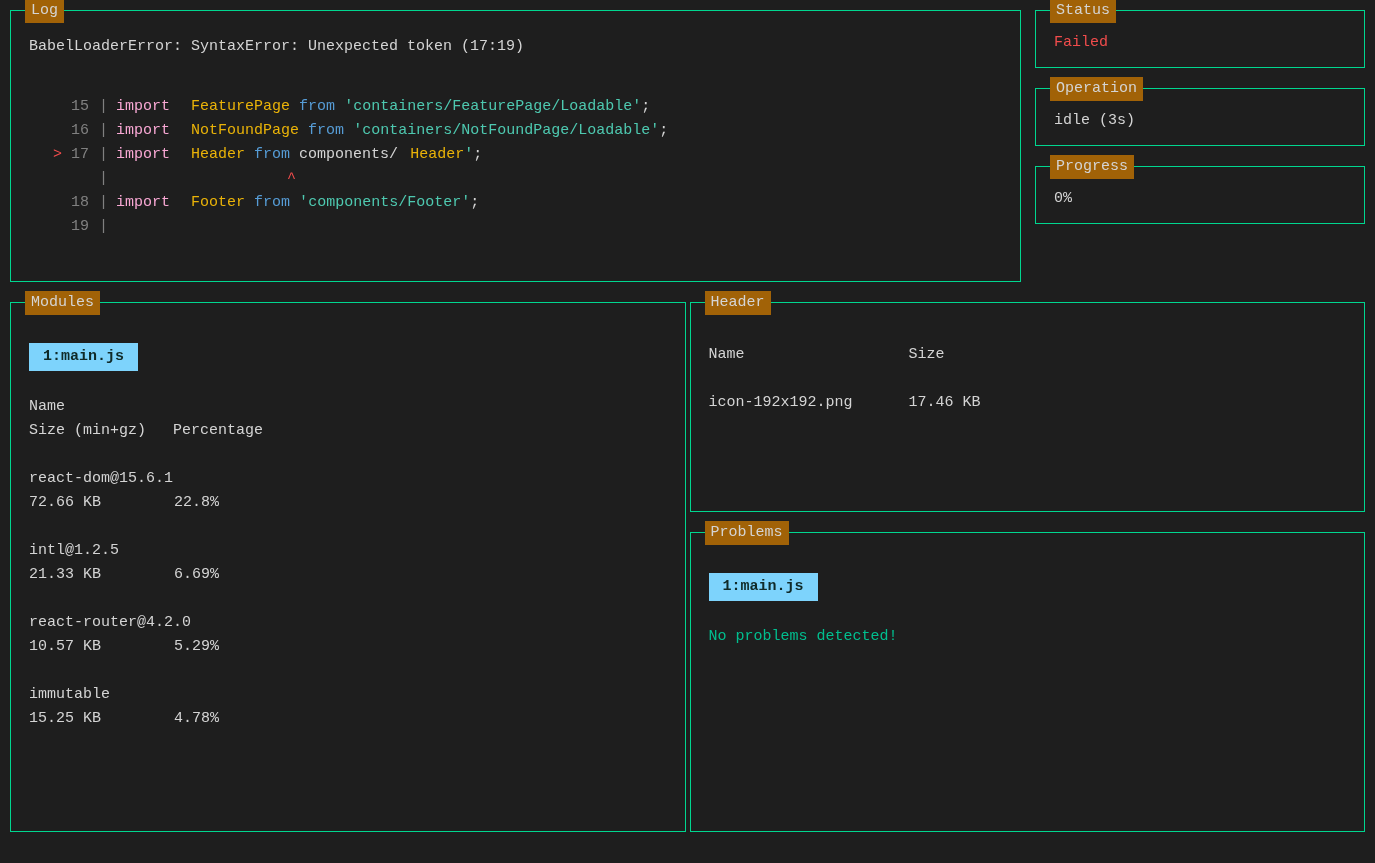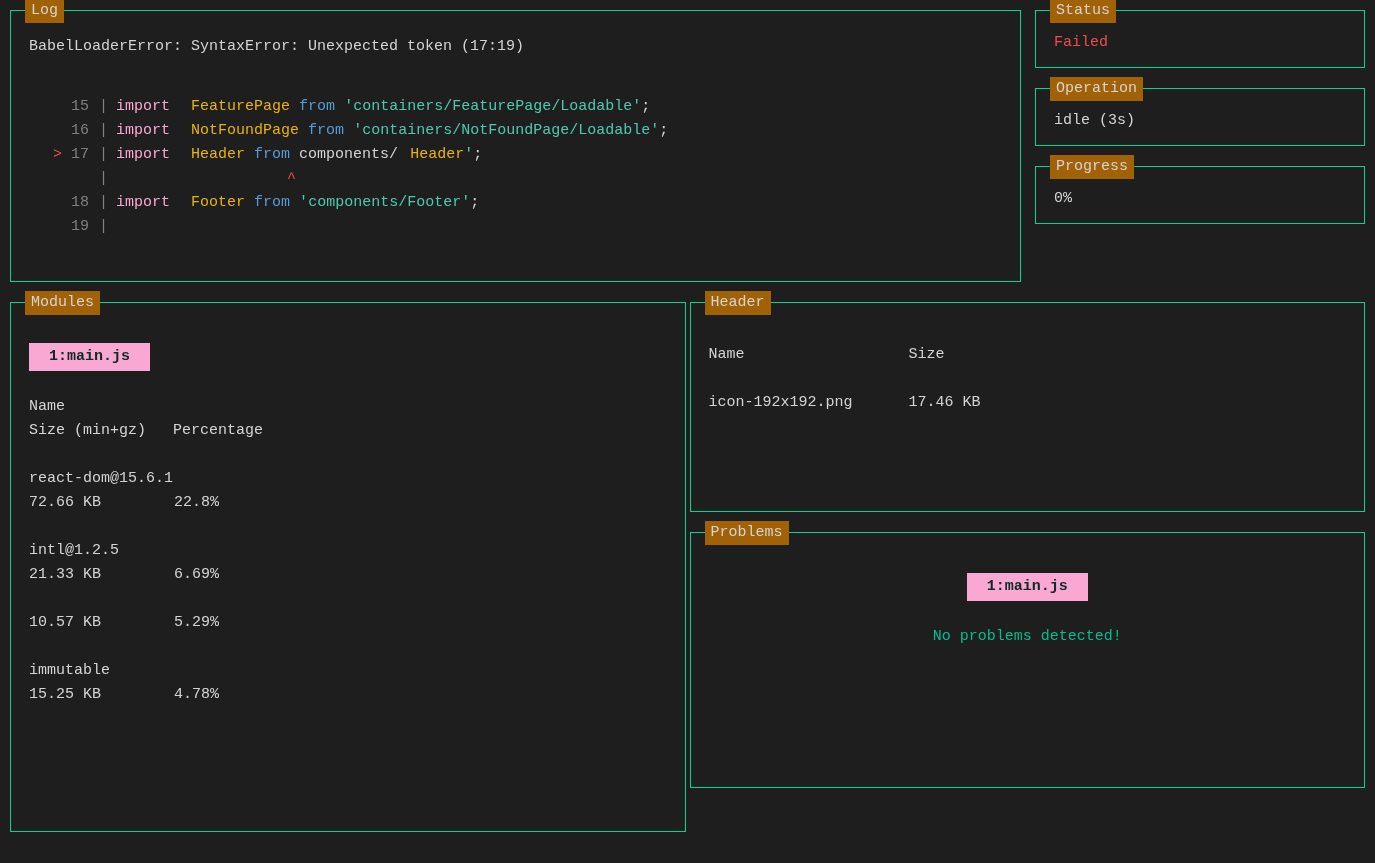--- a/index.html
+++ b/index.html
@@ -39,21 +39,21 @@
 }
 .right-col {
   display: flex;
   flex-direction: column;
   gap: 20px;
 }
 .log-panel { height: 272px; }
 .status-panel { padding: 20px 18px 12px 18px; }
 .modules-panel { height: 530px; }
 .assets-panel { height: 210px; }
-.problems-panel { height: 256px; text-align: center; }
+.problems-panel { height: 300px; }
 .code-line {
   display: flex;
   align-items: flex-start;
   white-space: pre;
 }
 .gutter {
   display: inline-block;
   width: 70px;
   text-align: right;
   padding-right: 10px;
@@ -62,23 +62,23 @@
 .pipe { color: #808080; margin-right: 8px; }
 .indicator { color: #f14c4c; }
 .kw { color: #f9a8d4; }
 .ident { color: #eab308; margin-left: 12px; }
 .from { color: #569cd6; }
 .str { color: #4ec9b0; }
 .plain { color: #d4d4d4; }
 .err-caret { color: #f14c4c; }
 .failed { color: #f14c4c; }
 .badge {
-  background: #f9a8d4;
+  background: #7dd3fc;
   color: #102a28;
-  padding: 2px 20px;
+  padding: 2px 14px;
   display: inline-block;
   font-weight: bold;
 }
 .green-text { color: #00bf8f; }
 .spacer { height: 24px; }
 .half-spacer { height: 16px; }
 .error-header { color: #d4d4d4; margin-bottom: 36px; }
 </style>
 </head>
 <body>
@@ -145,20 +145,21 @@
           <div>react-dom@15.6.1</div>
           <div style="white-space:pre"><span style="display:inline-block;width:145px">72.66 KB</span><span>22.8%</span></div>
         </div>
         <div>
           <div class="spacer"></div>
           <div>intl@1.2.5</div>
           <div style="white-space:pre"><span style="display:inline-block;width:145px">21.33 KB</span><span>6.69%</span></div>
         </div>
         <div>
           <div class="spacer"></div>
+          <div>react-router@4.2.0</div>
           <div style="white-space:pre"><span style="display:inline-block;width:145px">10.57 KB</span><span>5.29%</span></div>
         </div>
         <div>
           <div class="spacer"></div>
           <div>immutable</div>
           <div style="white-space:pre"><span style="display:inline-block;width:145px">15.25 KB</span><span>4.78%</span></div>
         </div>
       </div>
   </div>
 

